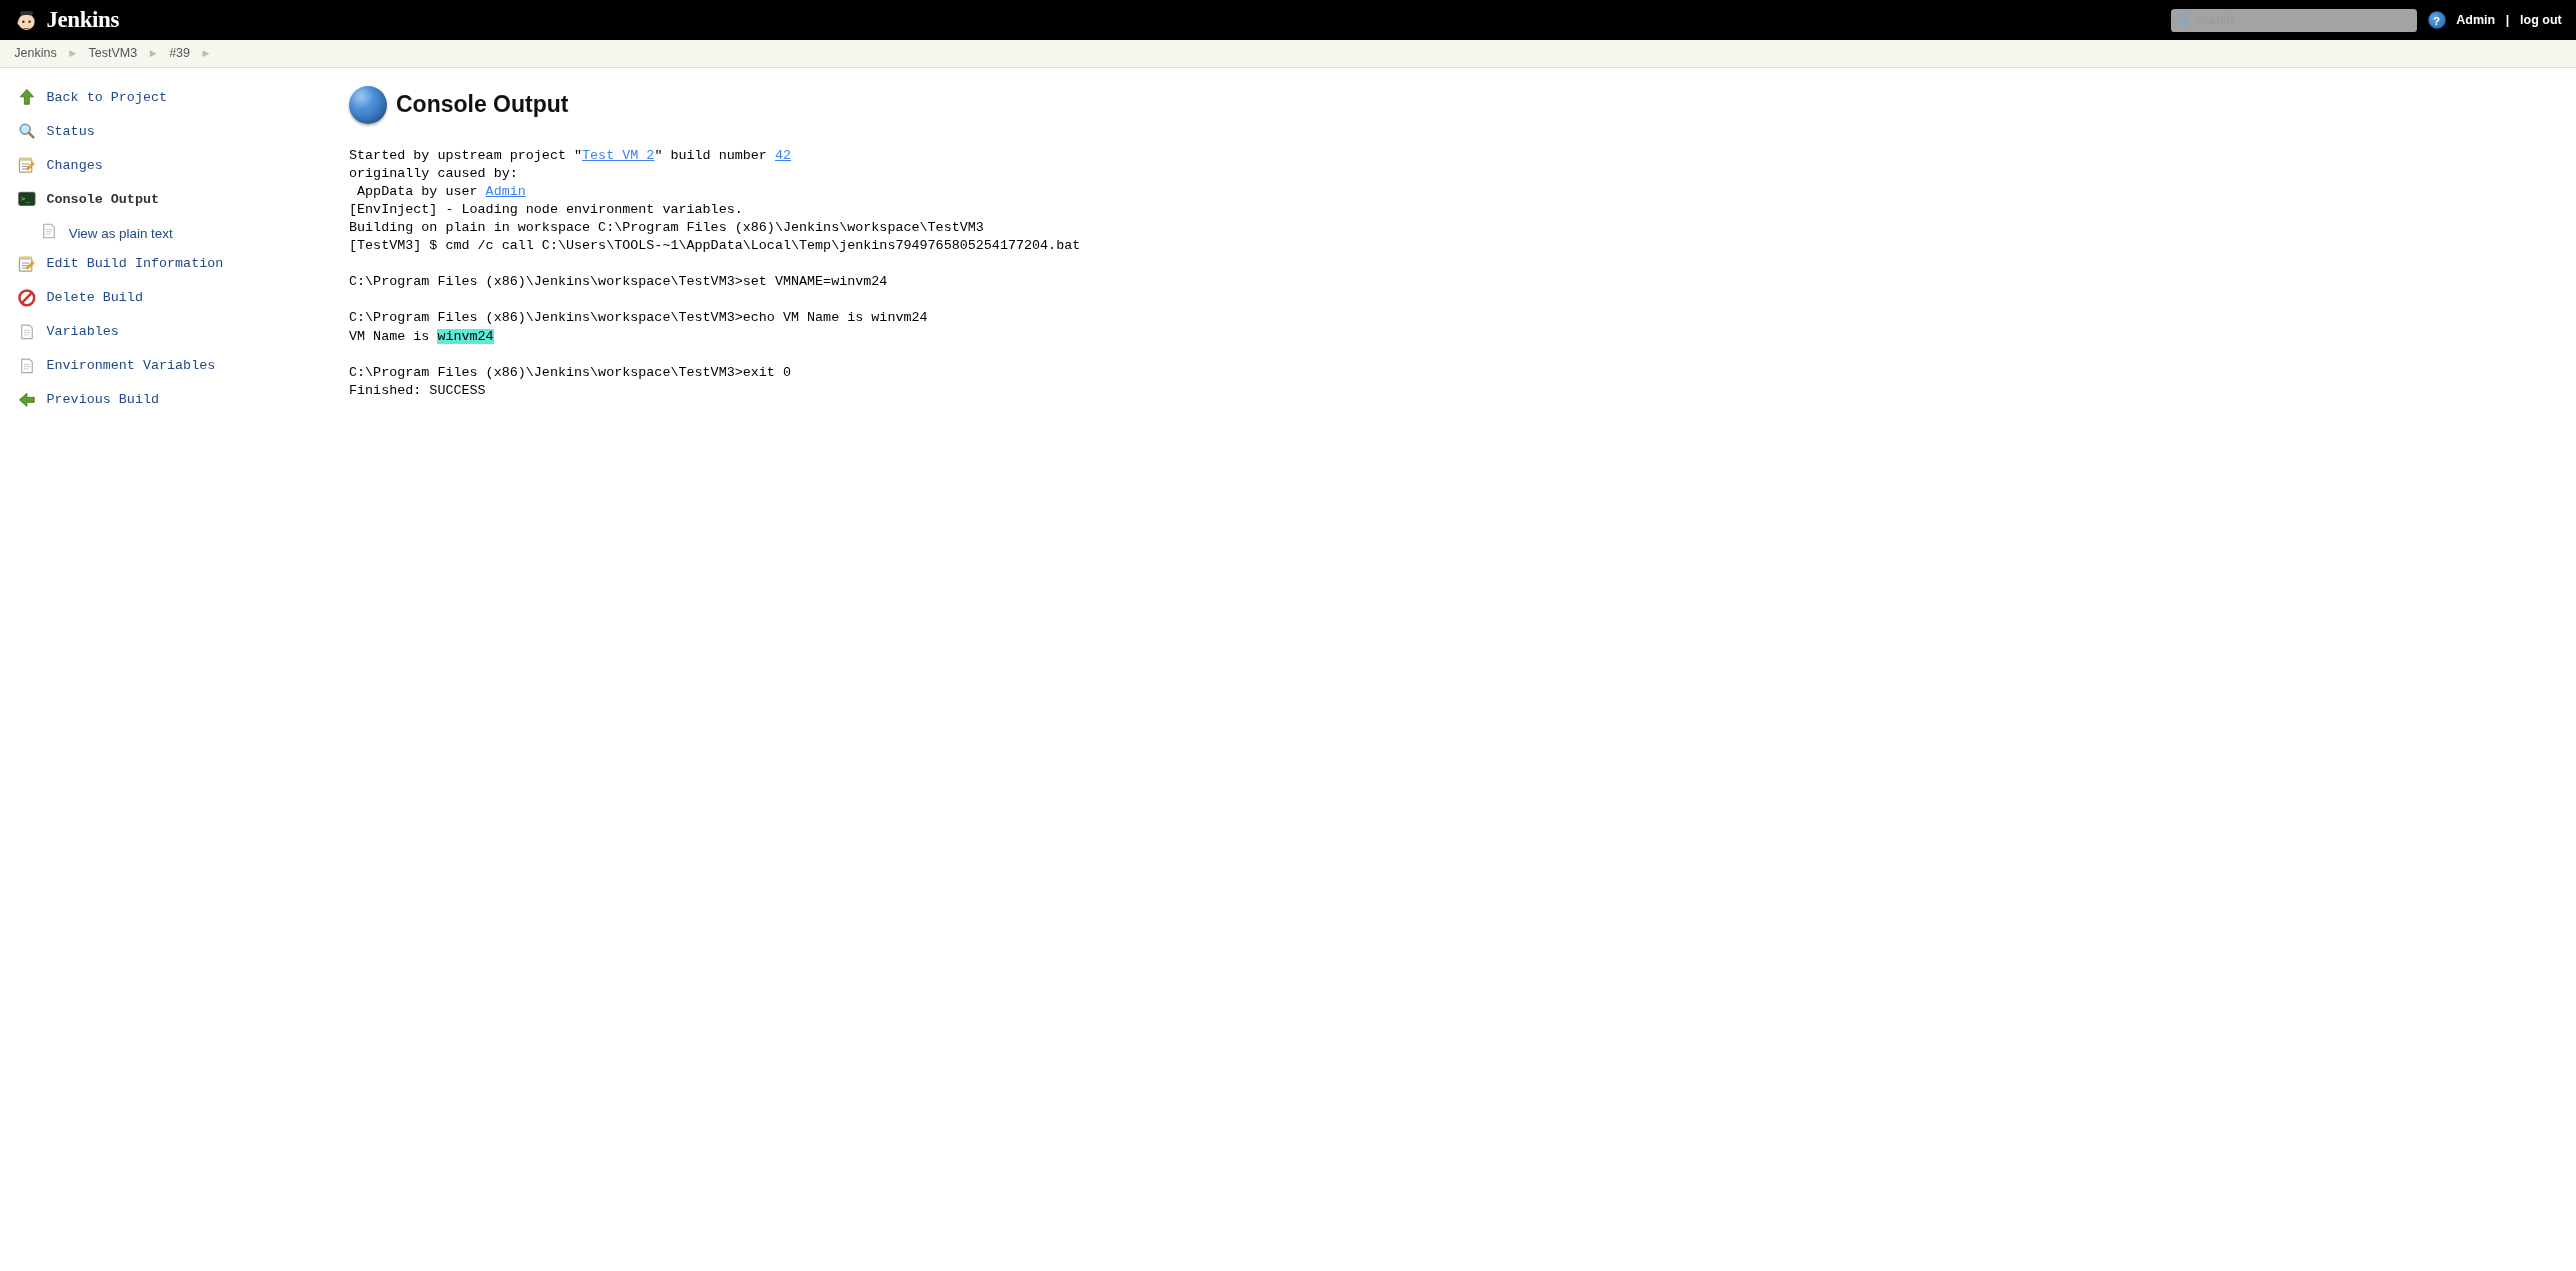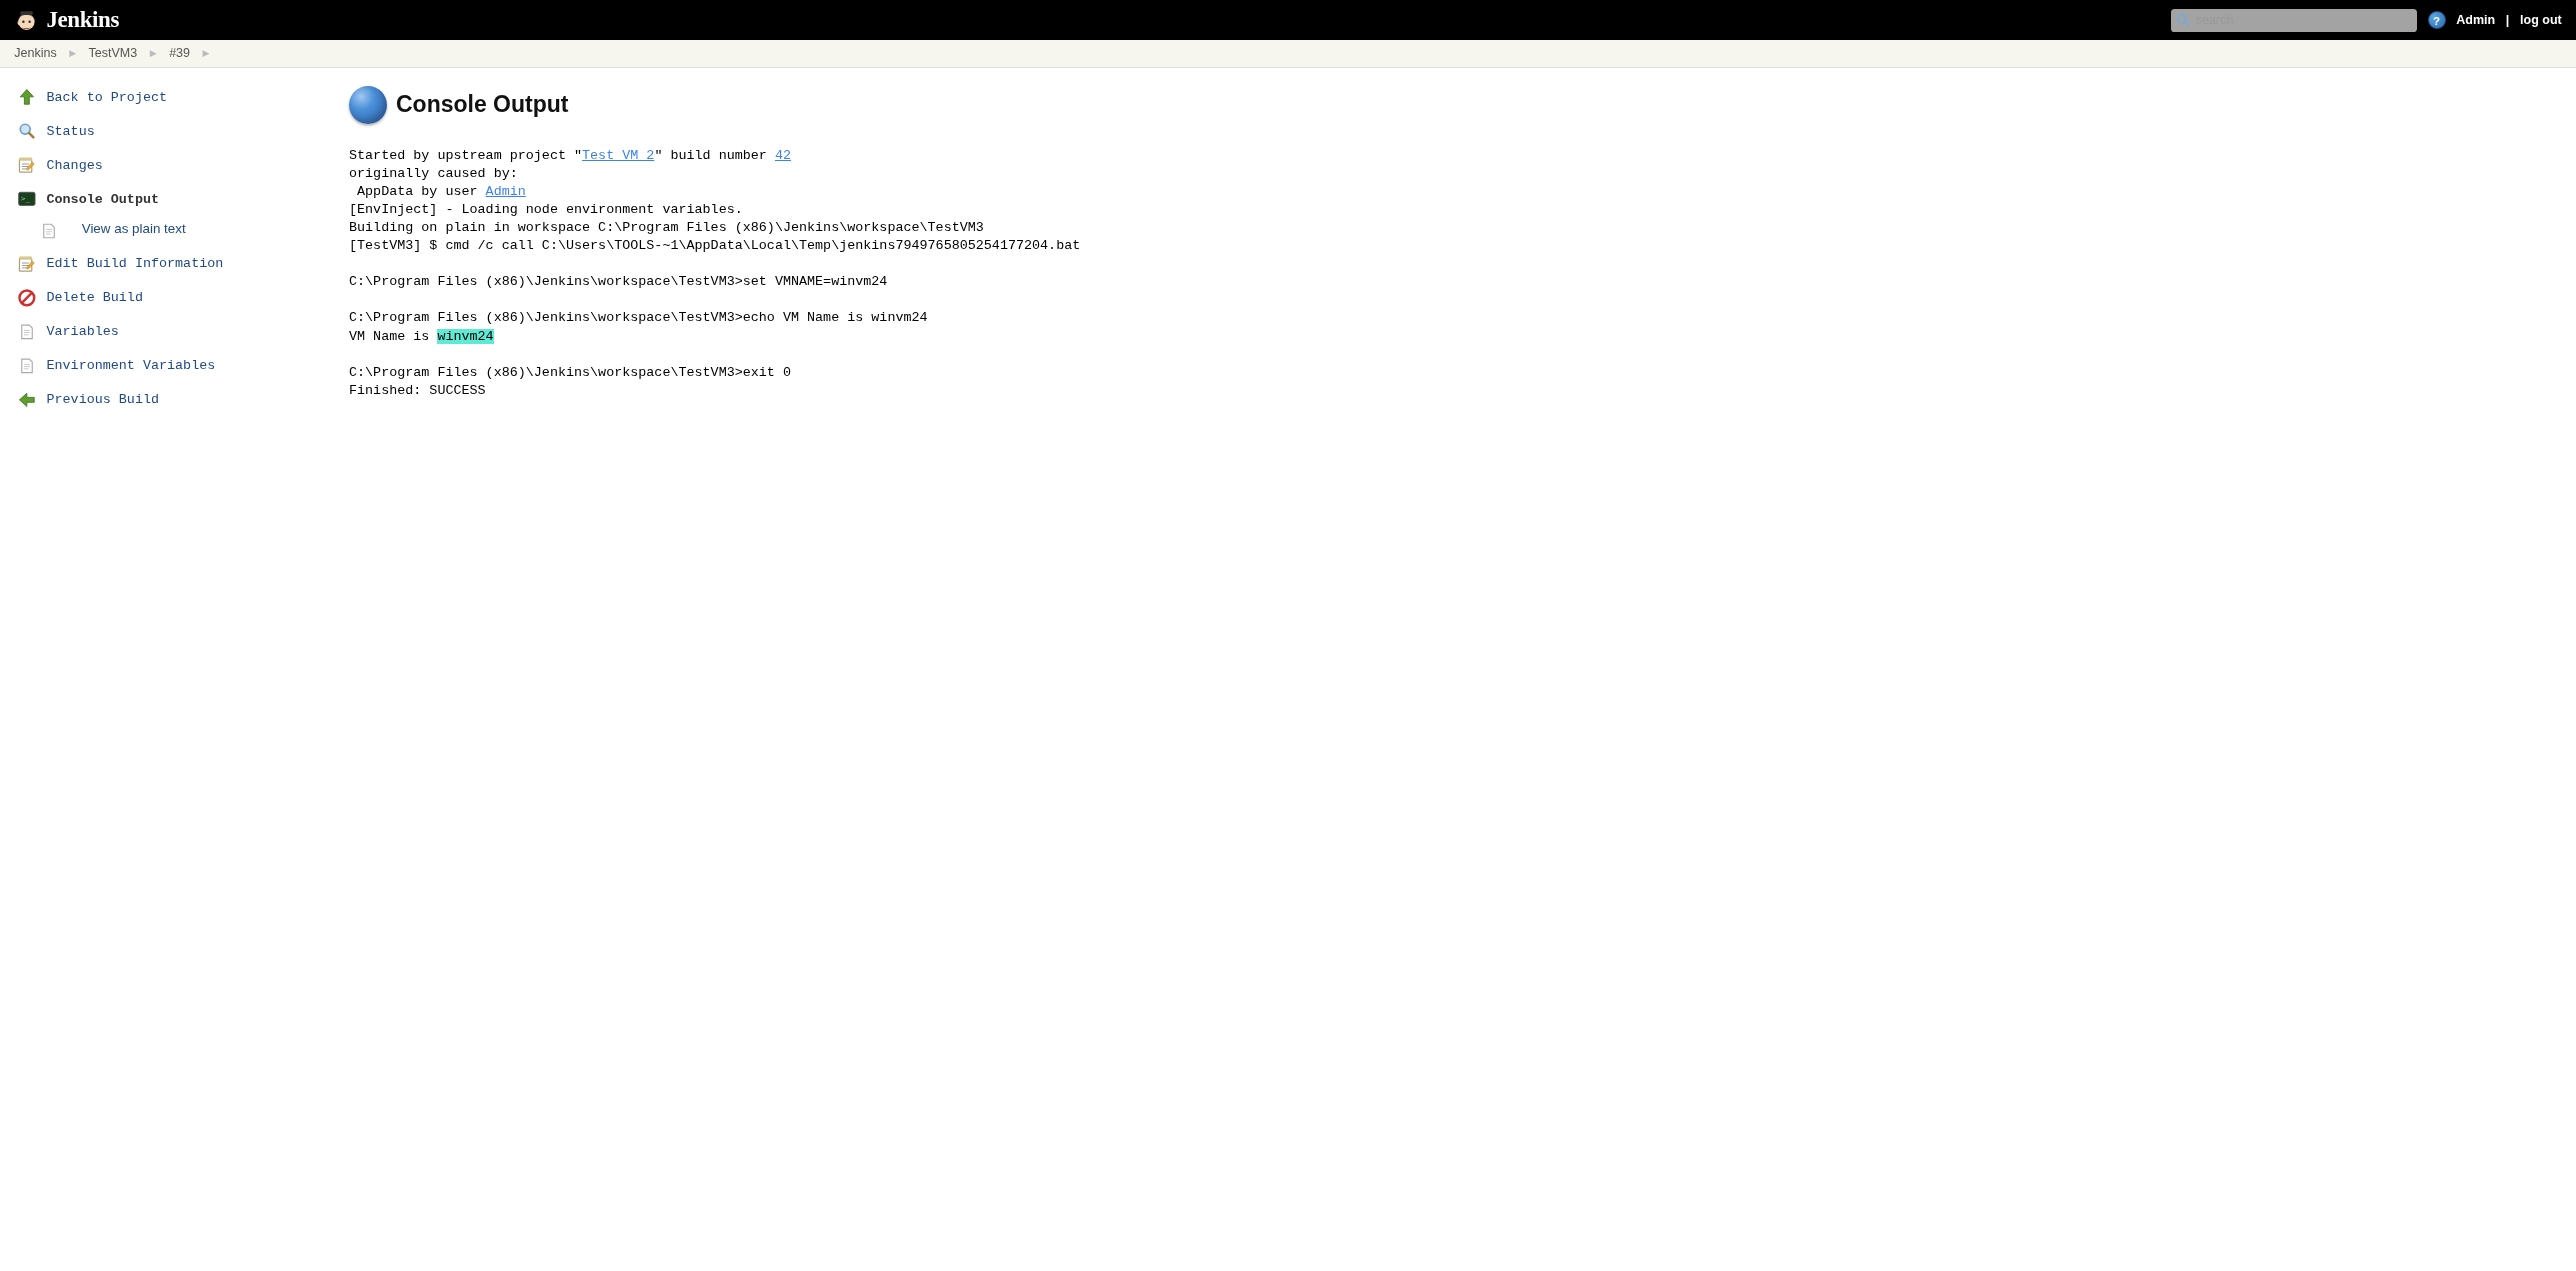--- a/index.html
+++ b/index.html
@@ -117,22 +117,22 @@
       height: 21.4px;
       display: flex;
       align-items: center;
       justify-content: center;
       flex-shrink: 0;
     }
     .sidebar-item .label { color: #204a87; font-family: Liberation Mono, monospace; }
     .sidebar-item.active .label { color: #333; font-weight: bold; }
     .sidebar-subitem {
       display: flex;
-      align-items: flex-start;
-      gap: 23px;
+      align-items: flex-end;
+      gap: 10px;
       padding: 5.4px 7.1px 5.4px 30px;
       cursor: pointer;
       font-size: 13.4px;
     }
     .sidebar-subitem .icon-box {
       width: 19.7px;
       height: 19.7px;
       display: flex;
       align-items: center;
       justify-content: center;

